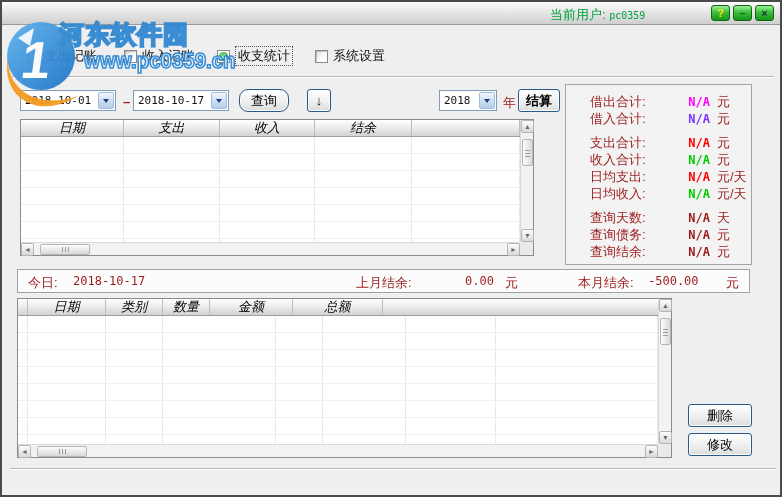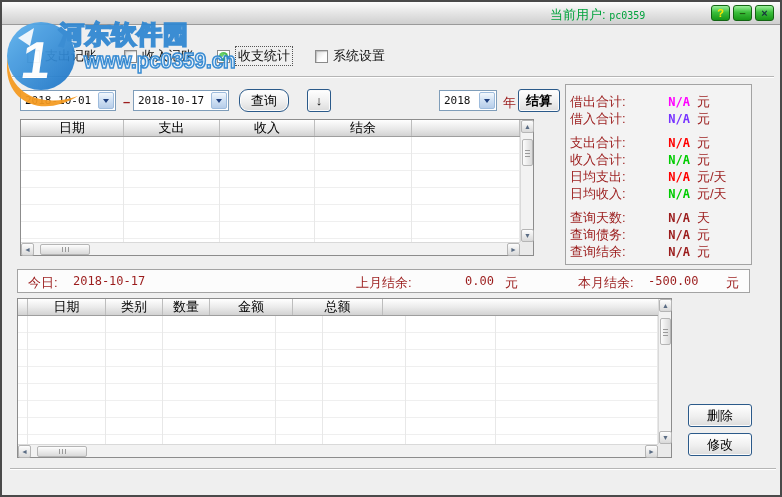--- a/index.html
+++ b/index.html
@@ -65,21 +65,21 @@
            background:linear-gradient(#ffffff,#efefef 55%,#dcdcdc);
            box-shadow:inset 0 0 0 1px #fbfbfb; text-align:center; color:#000;
            font-size:13px; line-height:21px; cursor:default; }
   .dash { position:absolute; color:#9b1c1c; font-weight:bold; }
   .yearlbl { position:absolute; color:#9b1c1c; }
 
   
   .grid { position:absolute; background:#fff; border:1px solid #8c8c8c; }
   .ghead { position:absolute; top:0; left:0; right:13px; height:17px; display:flex;
            background:linear-gradient(#ffffff,#e9e9e9 55%,#d2d2d2);
-           border-bottom:1px solid #9e9e9e; }
+           border-bottom:1px solid #9e9e9e;font-style:italic; }
   .ghead .hc { border-right:1px solid #bdbdbd; text-align:center; font-size:13px;
                line-height:16px; color:#000; overflow:hidden; white-space:nowrap; }
   .gbody { position:absolute; top:17px; left:0; right:13px; bottom:13px; display:flex;
            background:repeating-linear-gradient(#ffffff 0 16px, #efefef 16px 17px); }
   .gbody .bc { border-right:1px solid #e8e8e8; height:100%; }
 
   
   .vsb { position:absolute; top:0; right:0; bottom:13px; width:13px; background:#f2f2f2;
          border-left:1px solid #d9d9d9; }
   .hsb { position:absolute; left:0; right:13px; bottom:0; height:13px; background:#f2f2f2;
@@ -104,21 +104,21 @@
   
   .t1 { left:18px; top:117px; width:514px; height:137px; }
   .t1 .c0{width:103px}.t1 .c1{width:96px}.t1 .c2{width:95px}.t1 .c3{width:97px}.t1 .c4{flex:1}
   
   .t2 { left:15px; top:296px; width:655px; height:160px; }
   .t2 .d0{width:10px}.t2 .d1{width:78px}.t2 .d2{width:57px}.t2 .d3{width:113px}
   .t2 .d4{width:47px}.t2 .d5{width:83px}.t2 .d6{width:90px}.t2 .d7{flex:1}
 
   
   .stats { position:absolute; left:563px; top:82px; width:187px; height:181px;
-           border:1px solid #a3a3a3; background:#f3f3f3; padding:8px 0 0 4px; }
+           border:1px solid #a3a3a3; background:#f3f3f3; padding:8px 0 0 24px; }
   .stat-row { height:17px; display:flex; align-items:center; }
   .stat-row.gap { margin-top:7px; }
   .stat-label { color:#9b1c1c; width:72px; }
   .stat-value { font-family:"DejaVu Sans Mono", monospace; font-size:12px; font-weight:bold;
                 width:48px; text-align:right; }
   .stat-unit { color:#9b1c1c; margin-left:7px; }
 
   
   .strip { position:absolute; left:15px; top:267px; width:733px; height:24px;
            border:1px solid #a3a3a3; background:#fcfcfc; color:#9b1c1c; }

